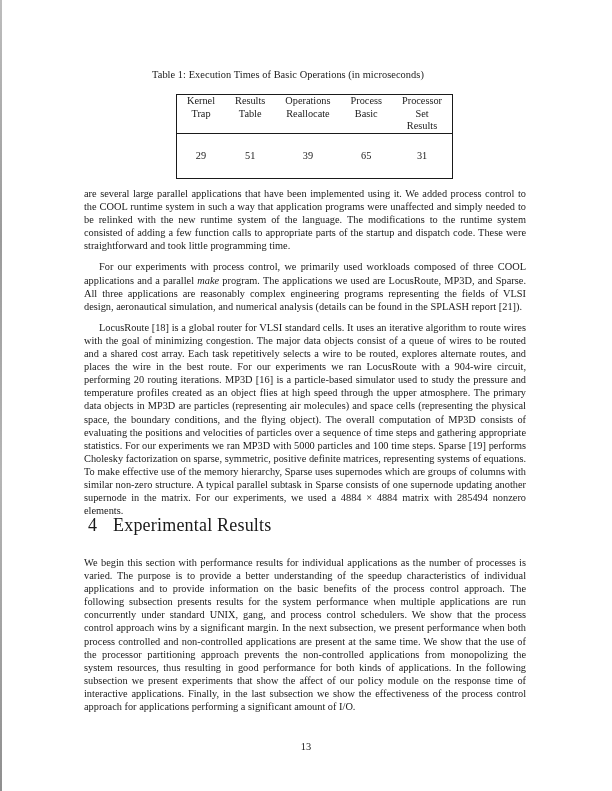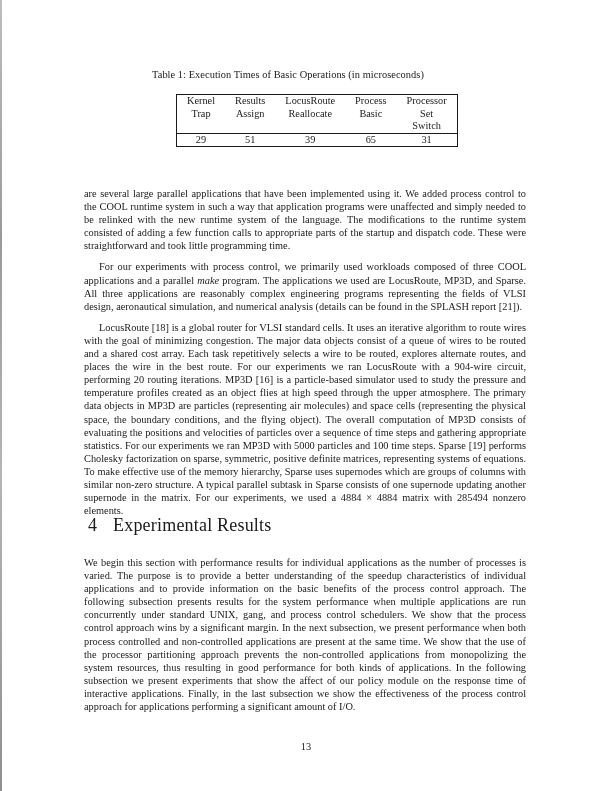--- a/index.html
+++ b/index.html
@@ -44,21 +44,21 @@
     }
     table.ops th {
       font-weight: normal;
       text-align: center;
       padding: 0 10px;
       vertical-align: top;
     }
     table.ops tr.body-row td {
       border-top: 1px solid #1a1a1a;
       text-align: center;
-      padding: 0 2px;
+      padding: 16px 2px;
       line-height: 12px;
     }
     .text-block {
       position: absolute;
       left: 76px;
       width: 458px;
       font-size: 10.35px;
       line-height: 13.1px;
       text-align: justify;
       hyphens: none;
@@ -95,24 +95,24 @@
 <body>
 
 <div class="left-edge"></div>
 
 <div class="caption">Table 1: Execution Times of Basic Operations (in microseconds)</div>
 
 <table class="ops">
   <tbody>
       <tr>
     <th><span>Kernel</span><br><span>Trap</span></th>
-    <th><span>Results</span><br><span>Assign</span></th>
-    <th><span>LocusRoute</span><br><span>Reallocate</span></th>
+    <th><span>Results</span><br><span>Table</span></th>
+    <th><span>Operations</span><br><span>Reallocate</span></th>
     <th><span>Process</span><br><span>Basic</span></th>
-    <th><span>Processor</span><br><span>Set Switch</span></th>
+    <th><span>Processor</span><br><span>Set Results</span></th>
   </tr>
   <tr class="body-row">
     <td>29</td>
     <td>51</td>
     <td>39</td>
     <td>65</td>
     <td>31</td>
   </tr>
 </tbody>
   </table>

